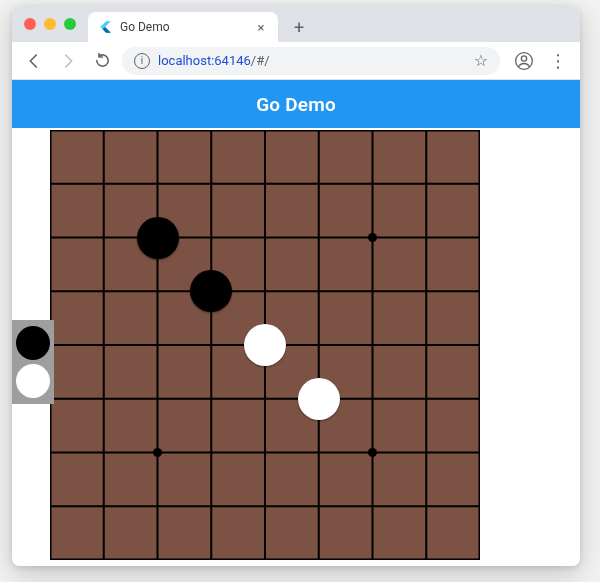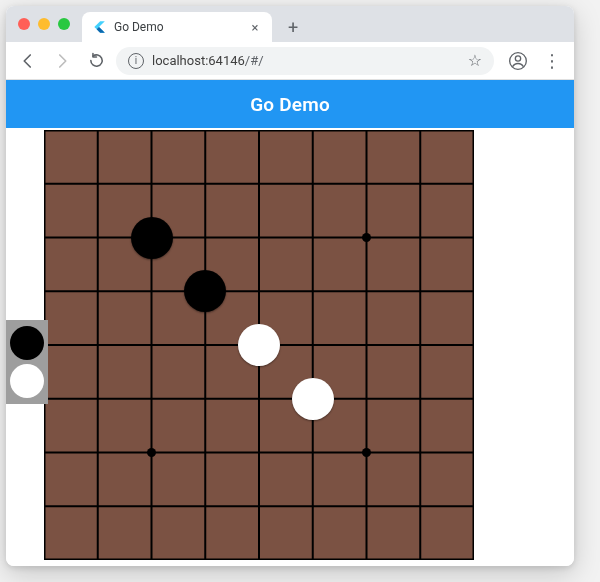--- a/index.html
+++ b/index.html
@@ -8,21 +8,21 @@
     height: 582px;
     background: #f2f2f2;
     font-family: -apple-system, BlinkMacSystemFont, "Segoe UI", Roboto, sans-serif;
     overflow: hidden;
   }
 
   
   .browser {
     position: absolute;
     top: 6px;
-    left: 6px;
+    left: 12px;
     width: 568px;
     height: 560px;
     background: #fff;
     border-radius: 8px;
     box-shadow: 0 8px 28px rgba(0,0,0,0.18), 0 2px 6px rgba(0,0,0,0.12);
     overflow: hidden;
     display: flex;
     flex-direction: column;
   }
 
@@ -108,21 +108,21 @@
     color: #202124;
   }
   .omnibox .info {
     width: 16px; height: 16px;
     border: 1.5px solid #5f6368;
     border-radius: 50%;
     display: inline-flex; align-items: center; justify-content: center;
     font-size: 10px; color: #5f6368;
   }
   .omnibox .url { flex: 1; white-space: nowrap; overflow: hidden; color: #5f6368; }
-  .omnibox .host { color: #404040; }
+  .omnibox .host { color: #1d4ed8; }
   .right-icons { display: flex; align-items: center; gap: 6px; padding-left: 4px; }
 
   
   .viewport {
     flex: 1;
     position: relative;
     background: #fff;
   }
 
   

